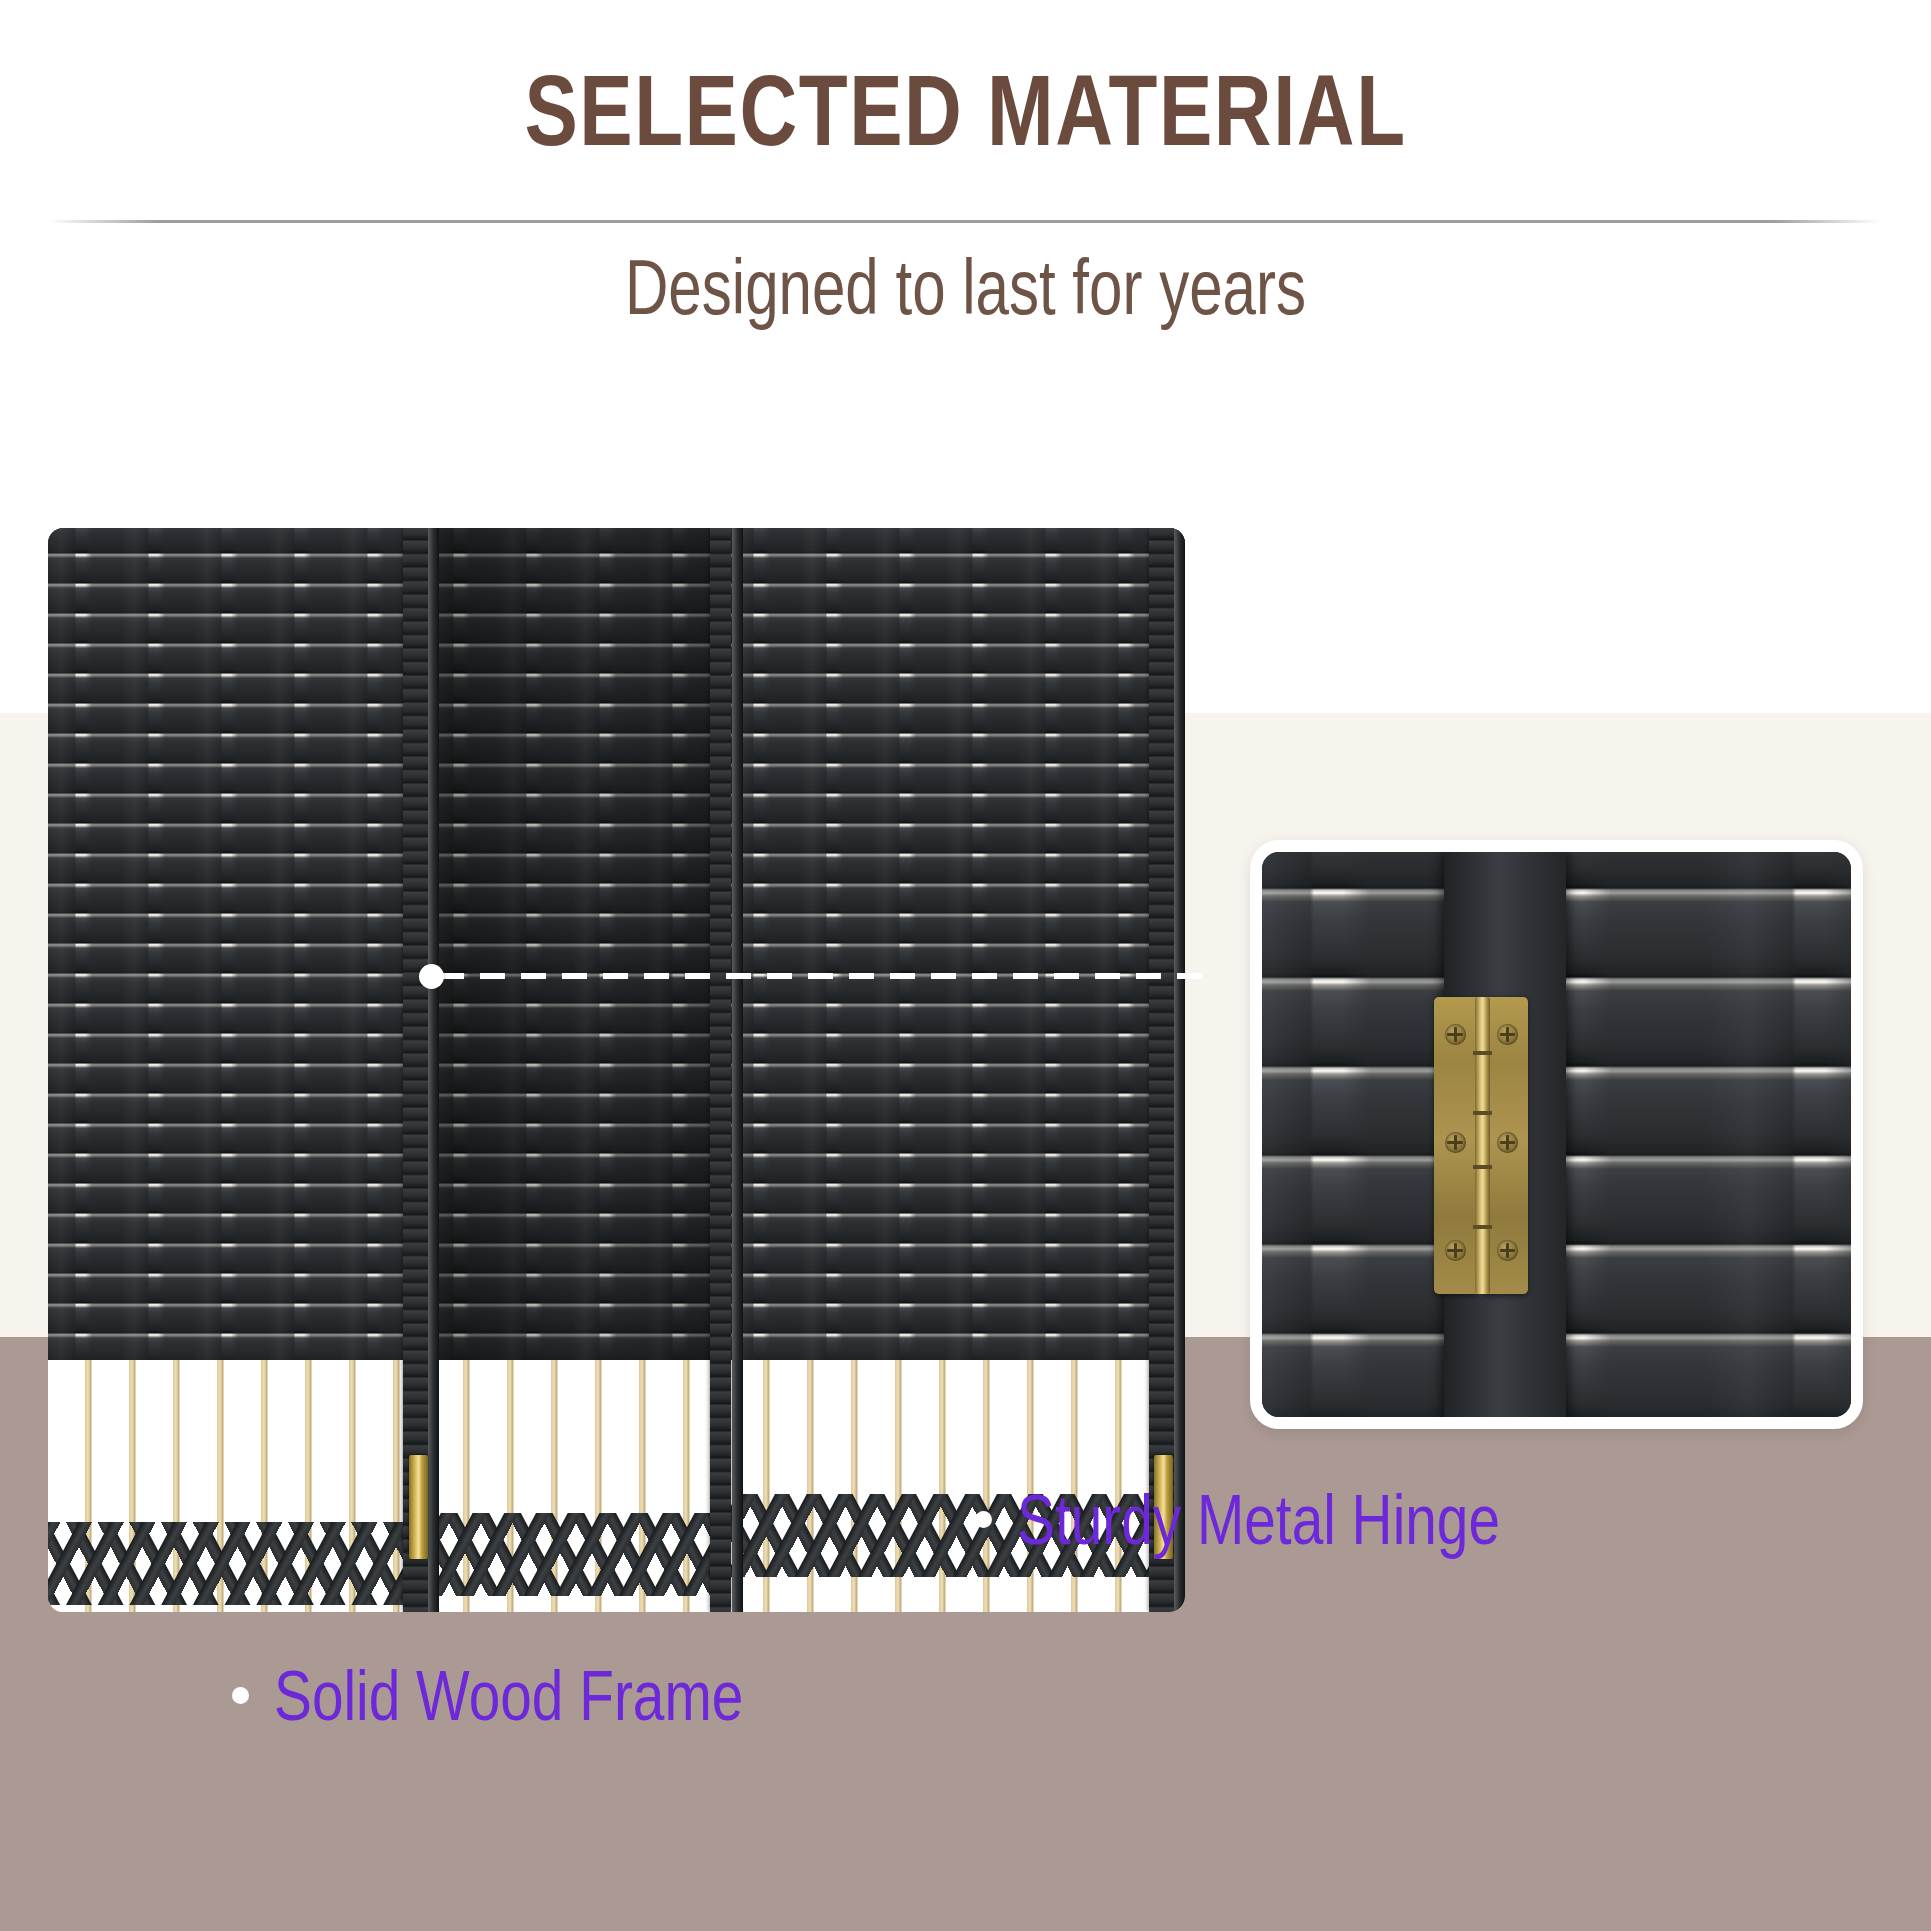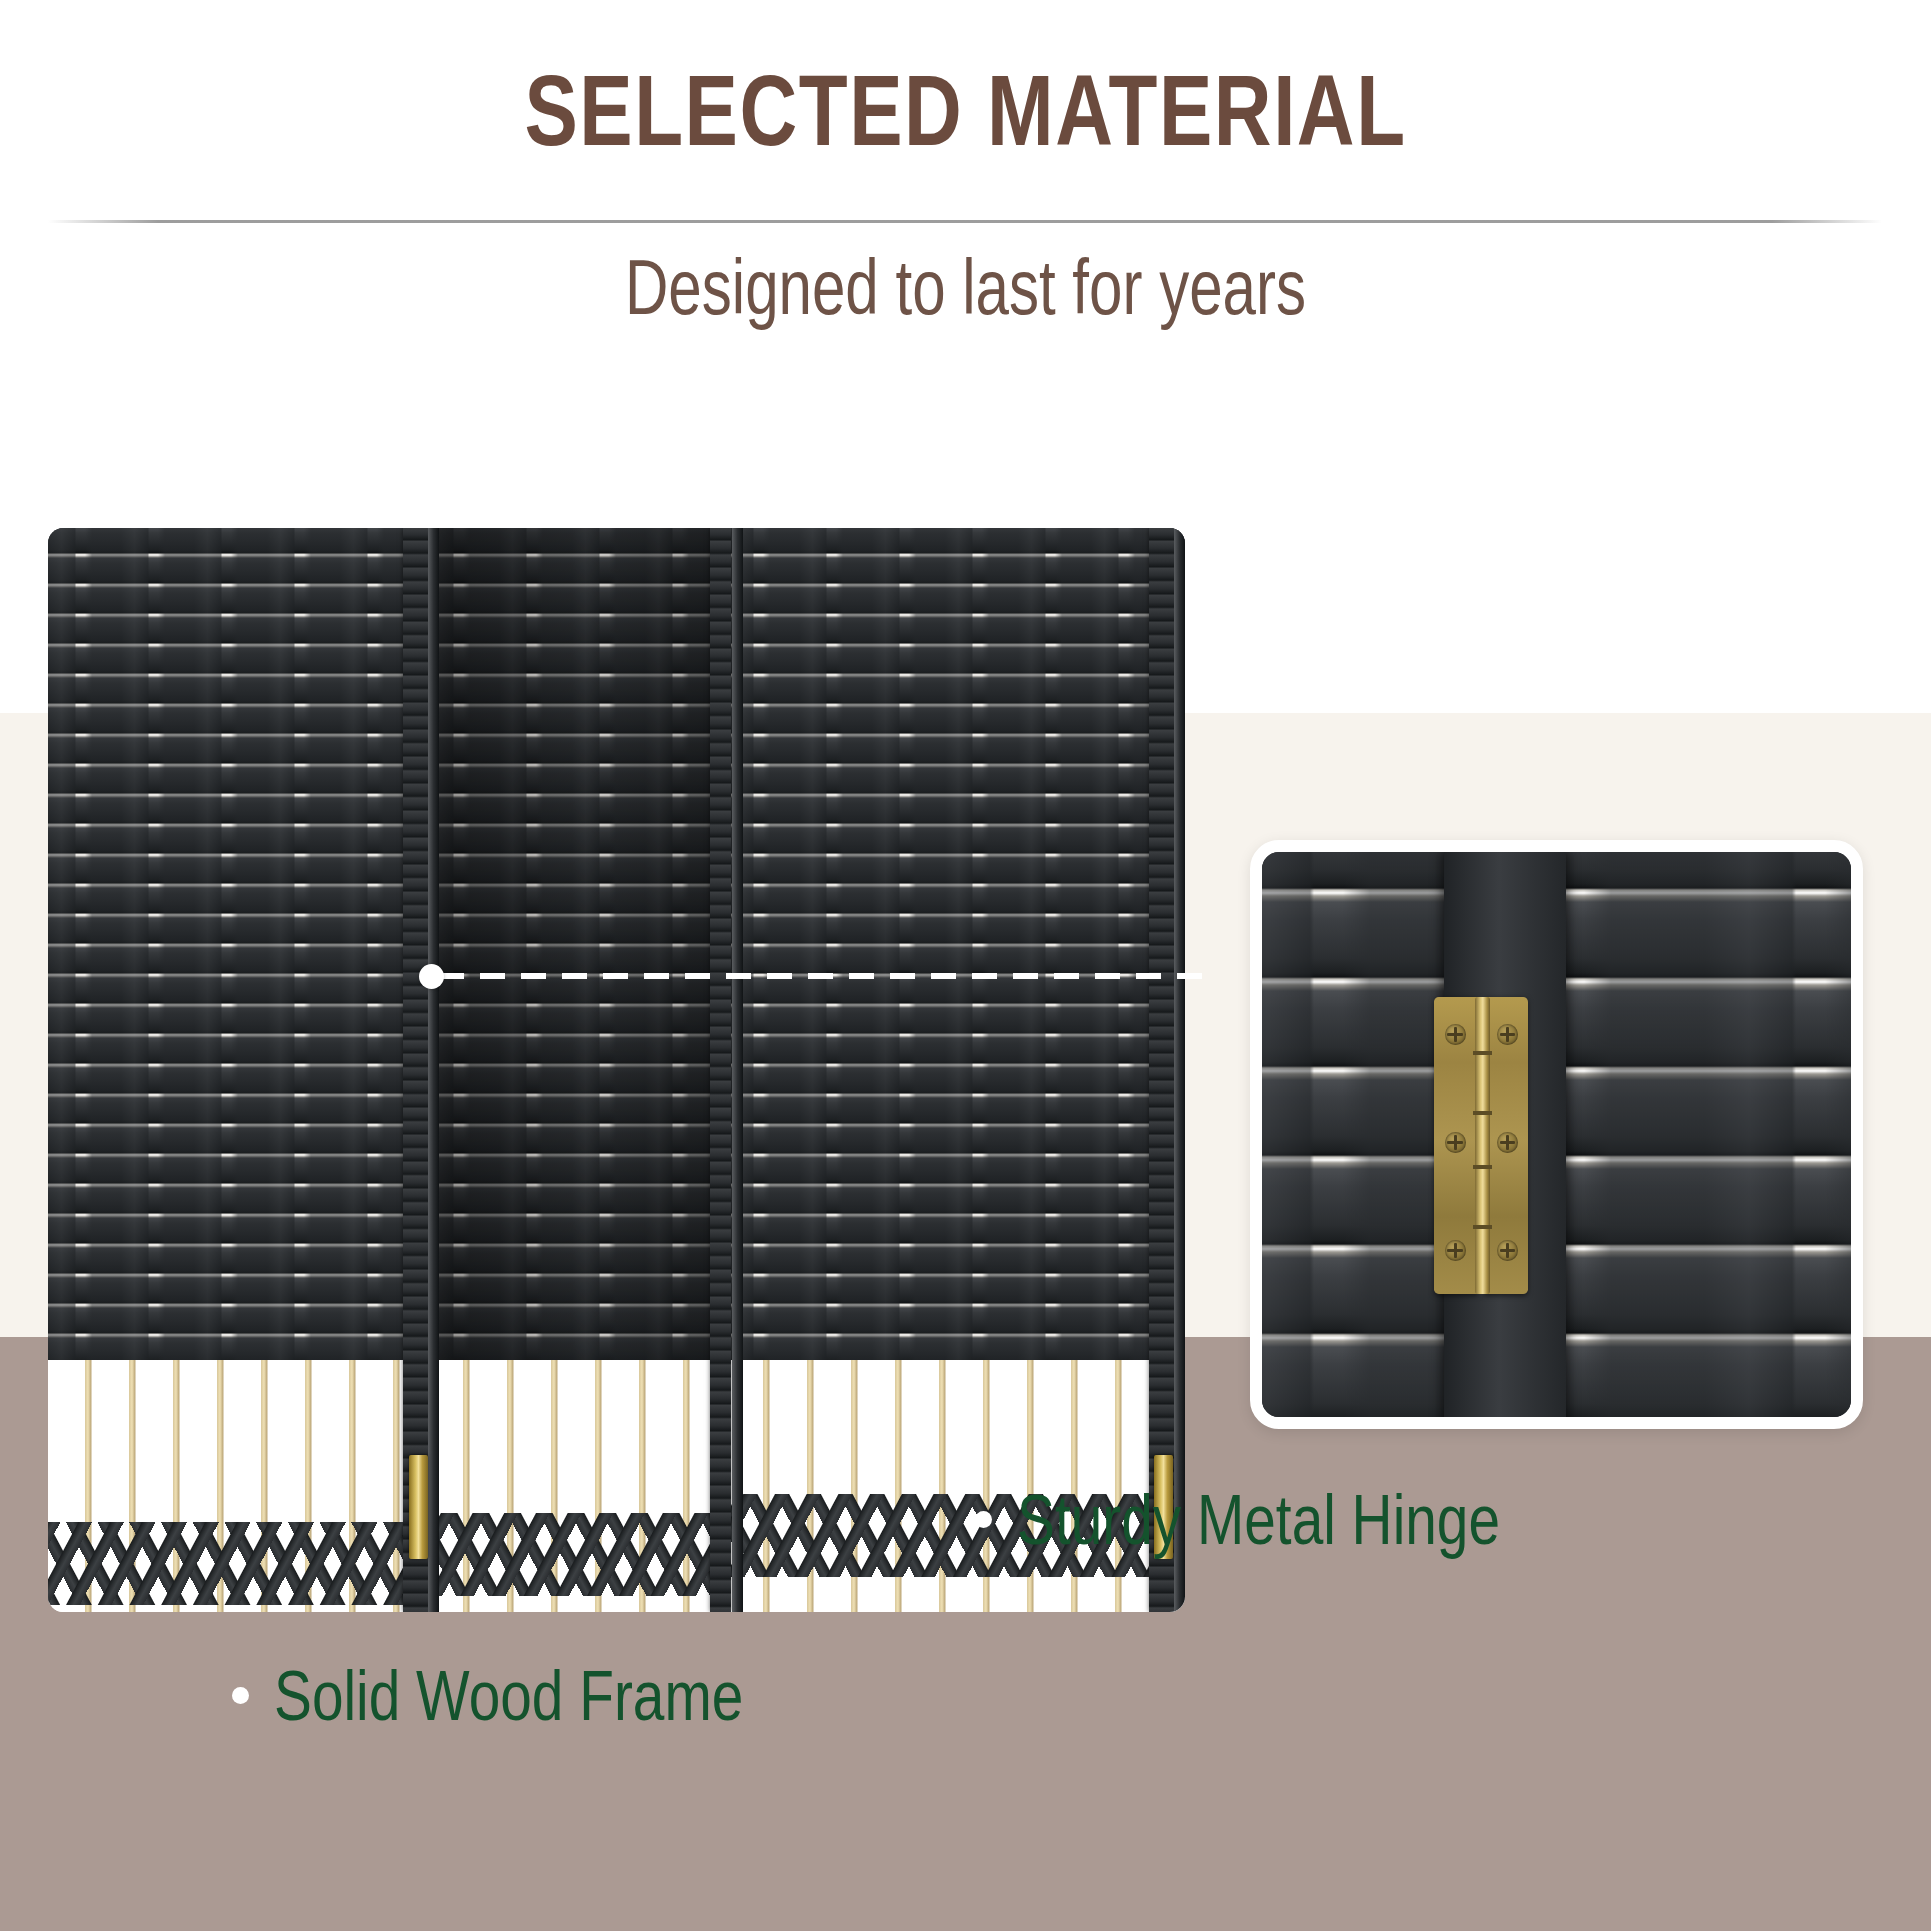--- a/index.html
+++ b/index.html
@@ -398,21 +398,21 @@
   }
   .screw::before { left: 2.9px; top: 9.2px; width: 15.4px; height: 2.9px; }
   .screw::after  { left: 9.2px; top: 2.9px; width: 2.9px; height: 15.4px; }
 
   
   .callout {
     position: absolute;
     display: flex;
     align-items: center;
     gap: 25px;
-    color: #14532d;
+    color: #6d28d9;
     white-space: nowrap;
   }
   .callout .dot {
     width: 17.4px; height: 17.4px;
     background: #ffffff;
     border-radius: 50%;
     flex: 0 0 auto;
   }
   .callout .text {
     font-family: "Liberation Sans Narrow", "Liberation Sans", sans-serif;

